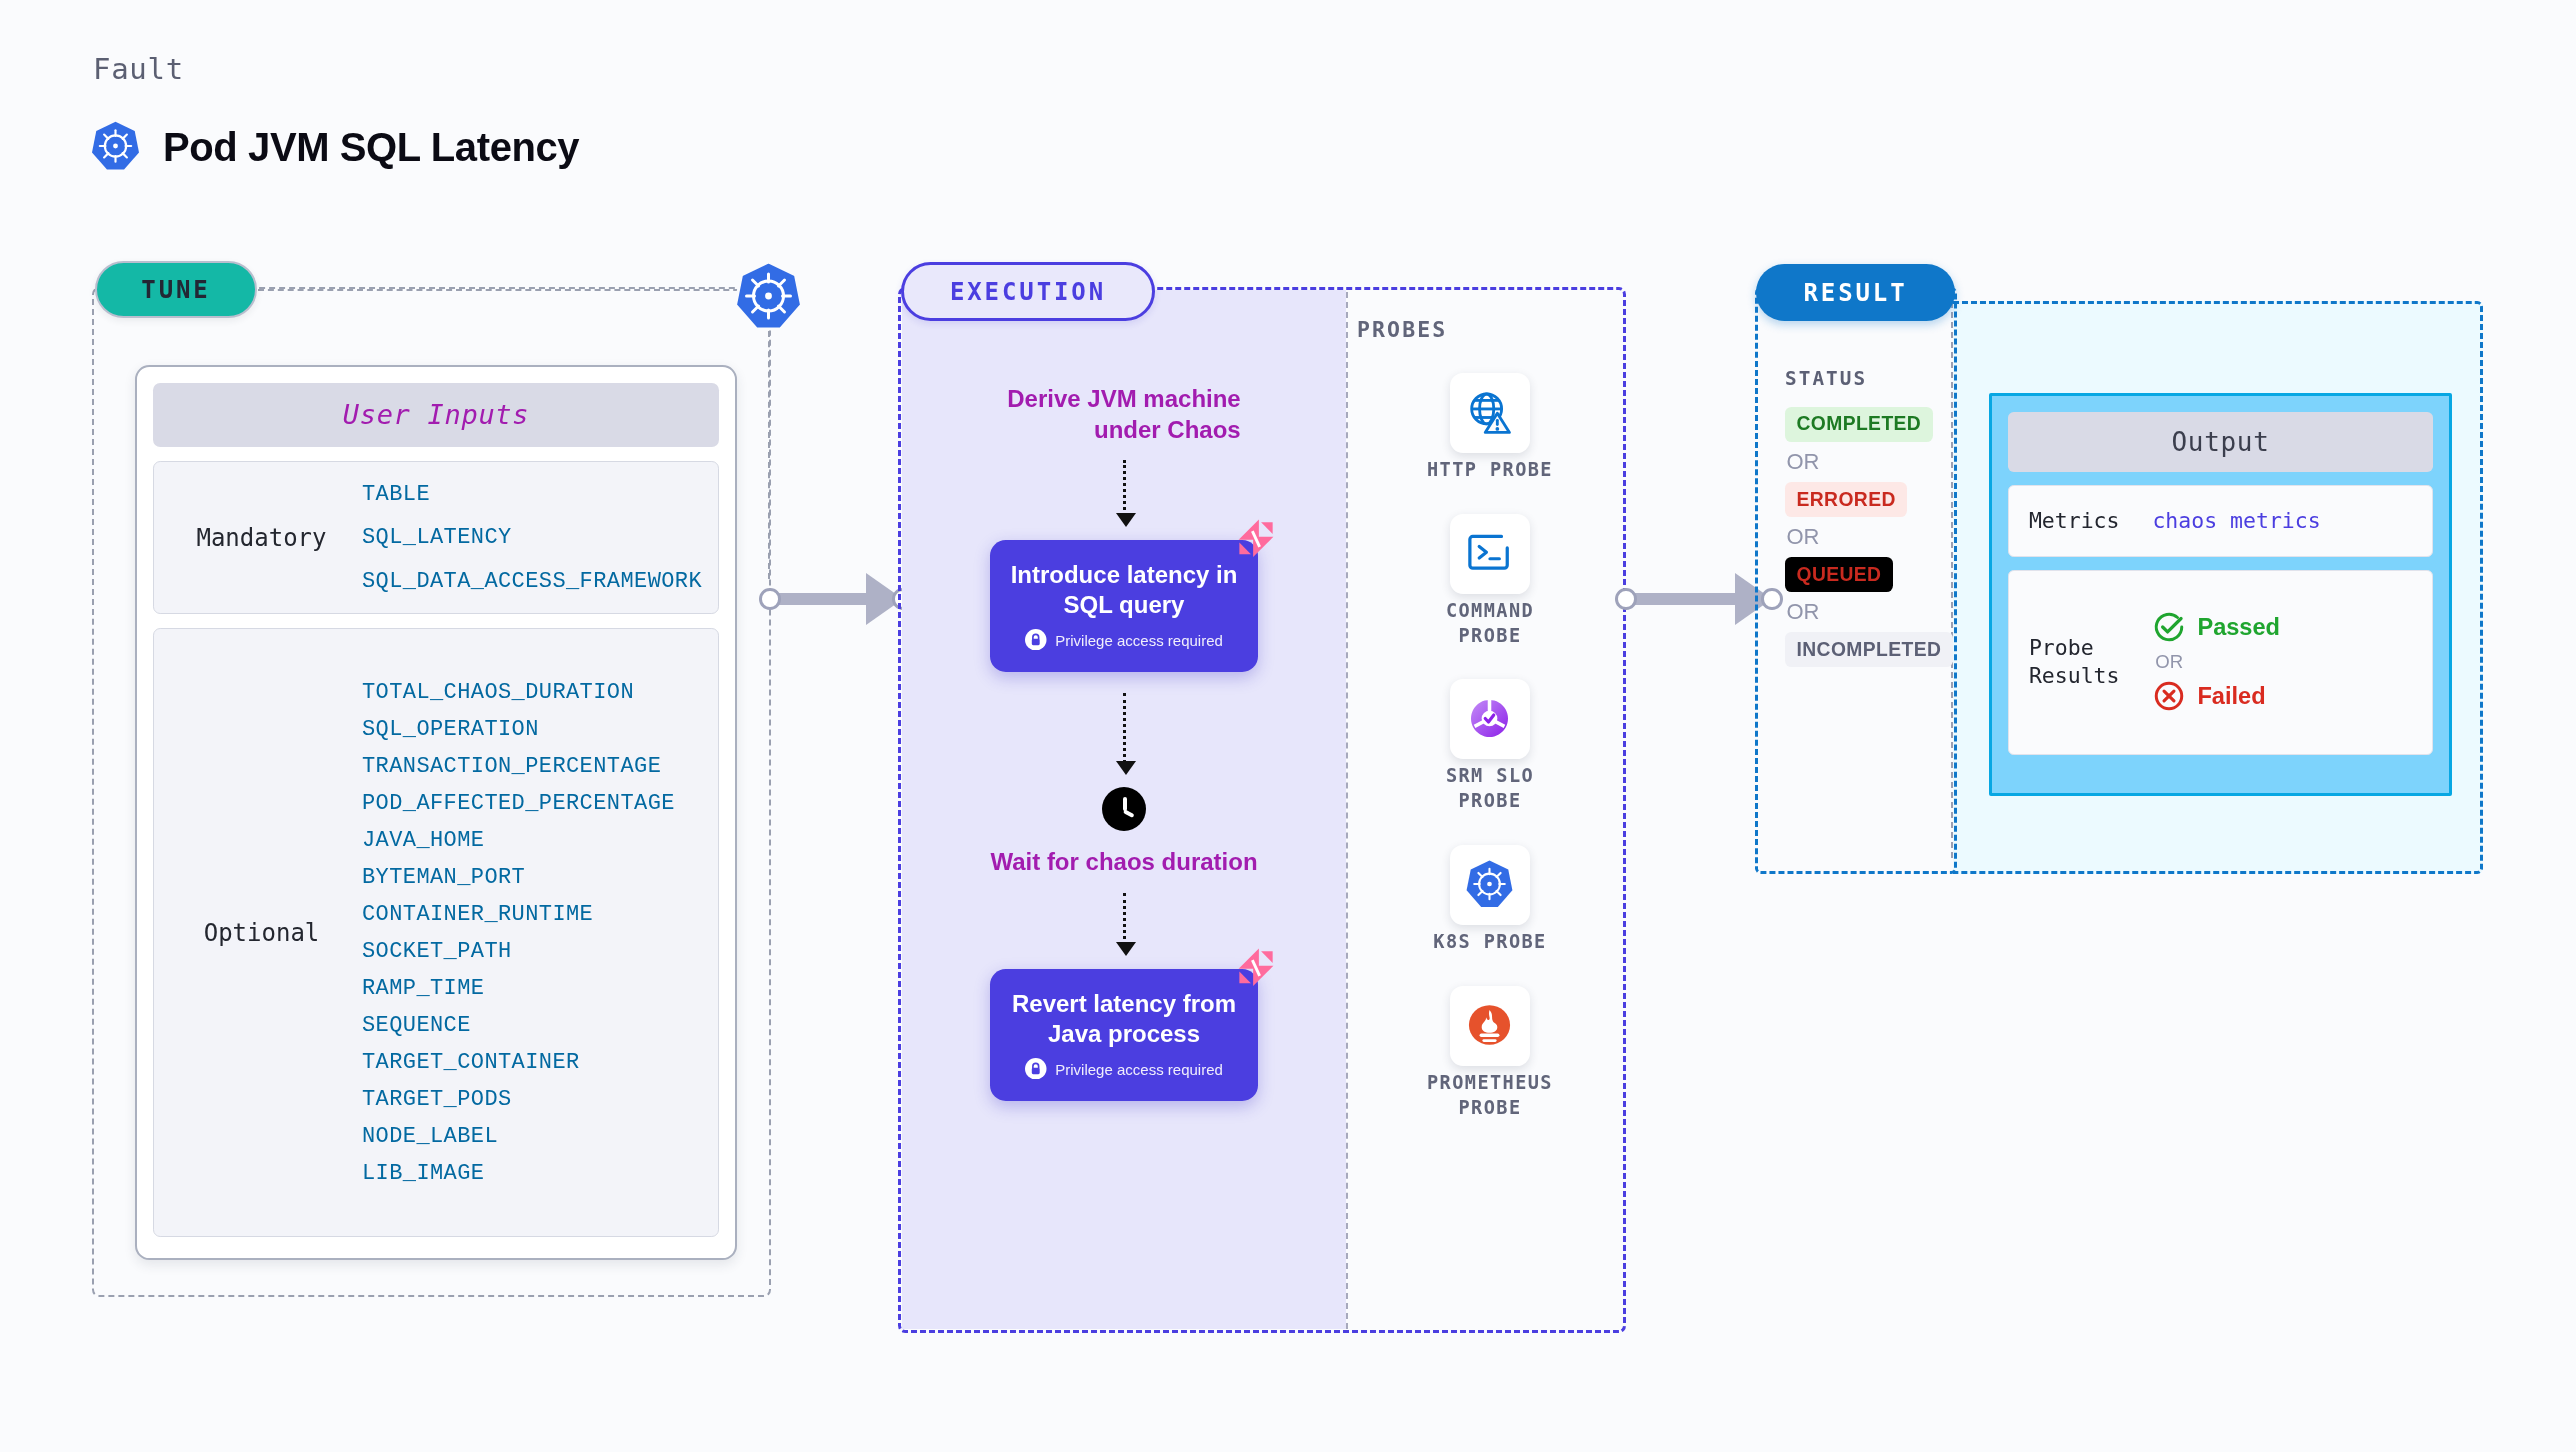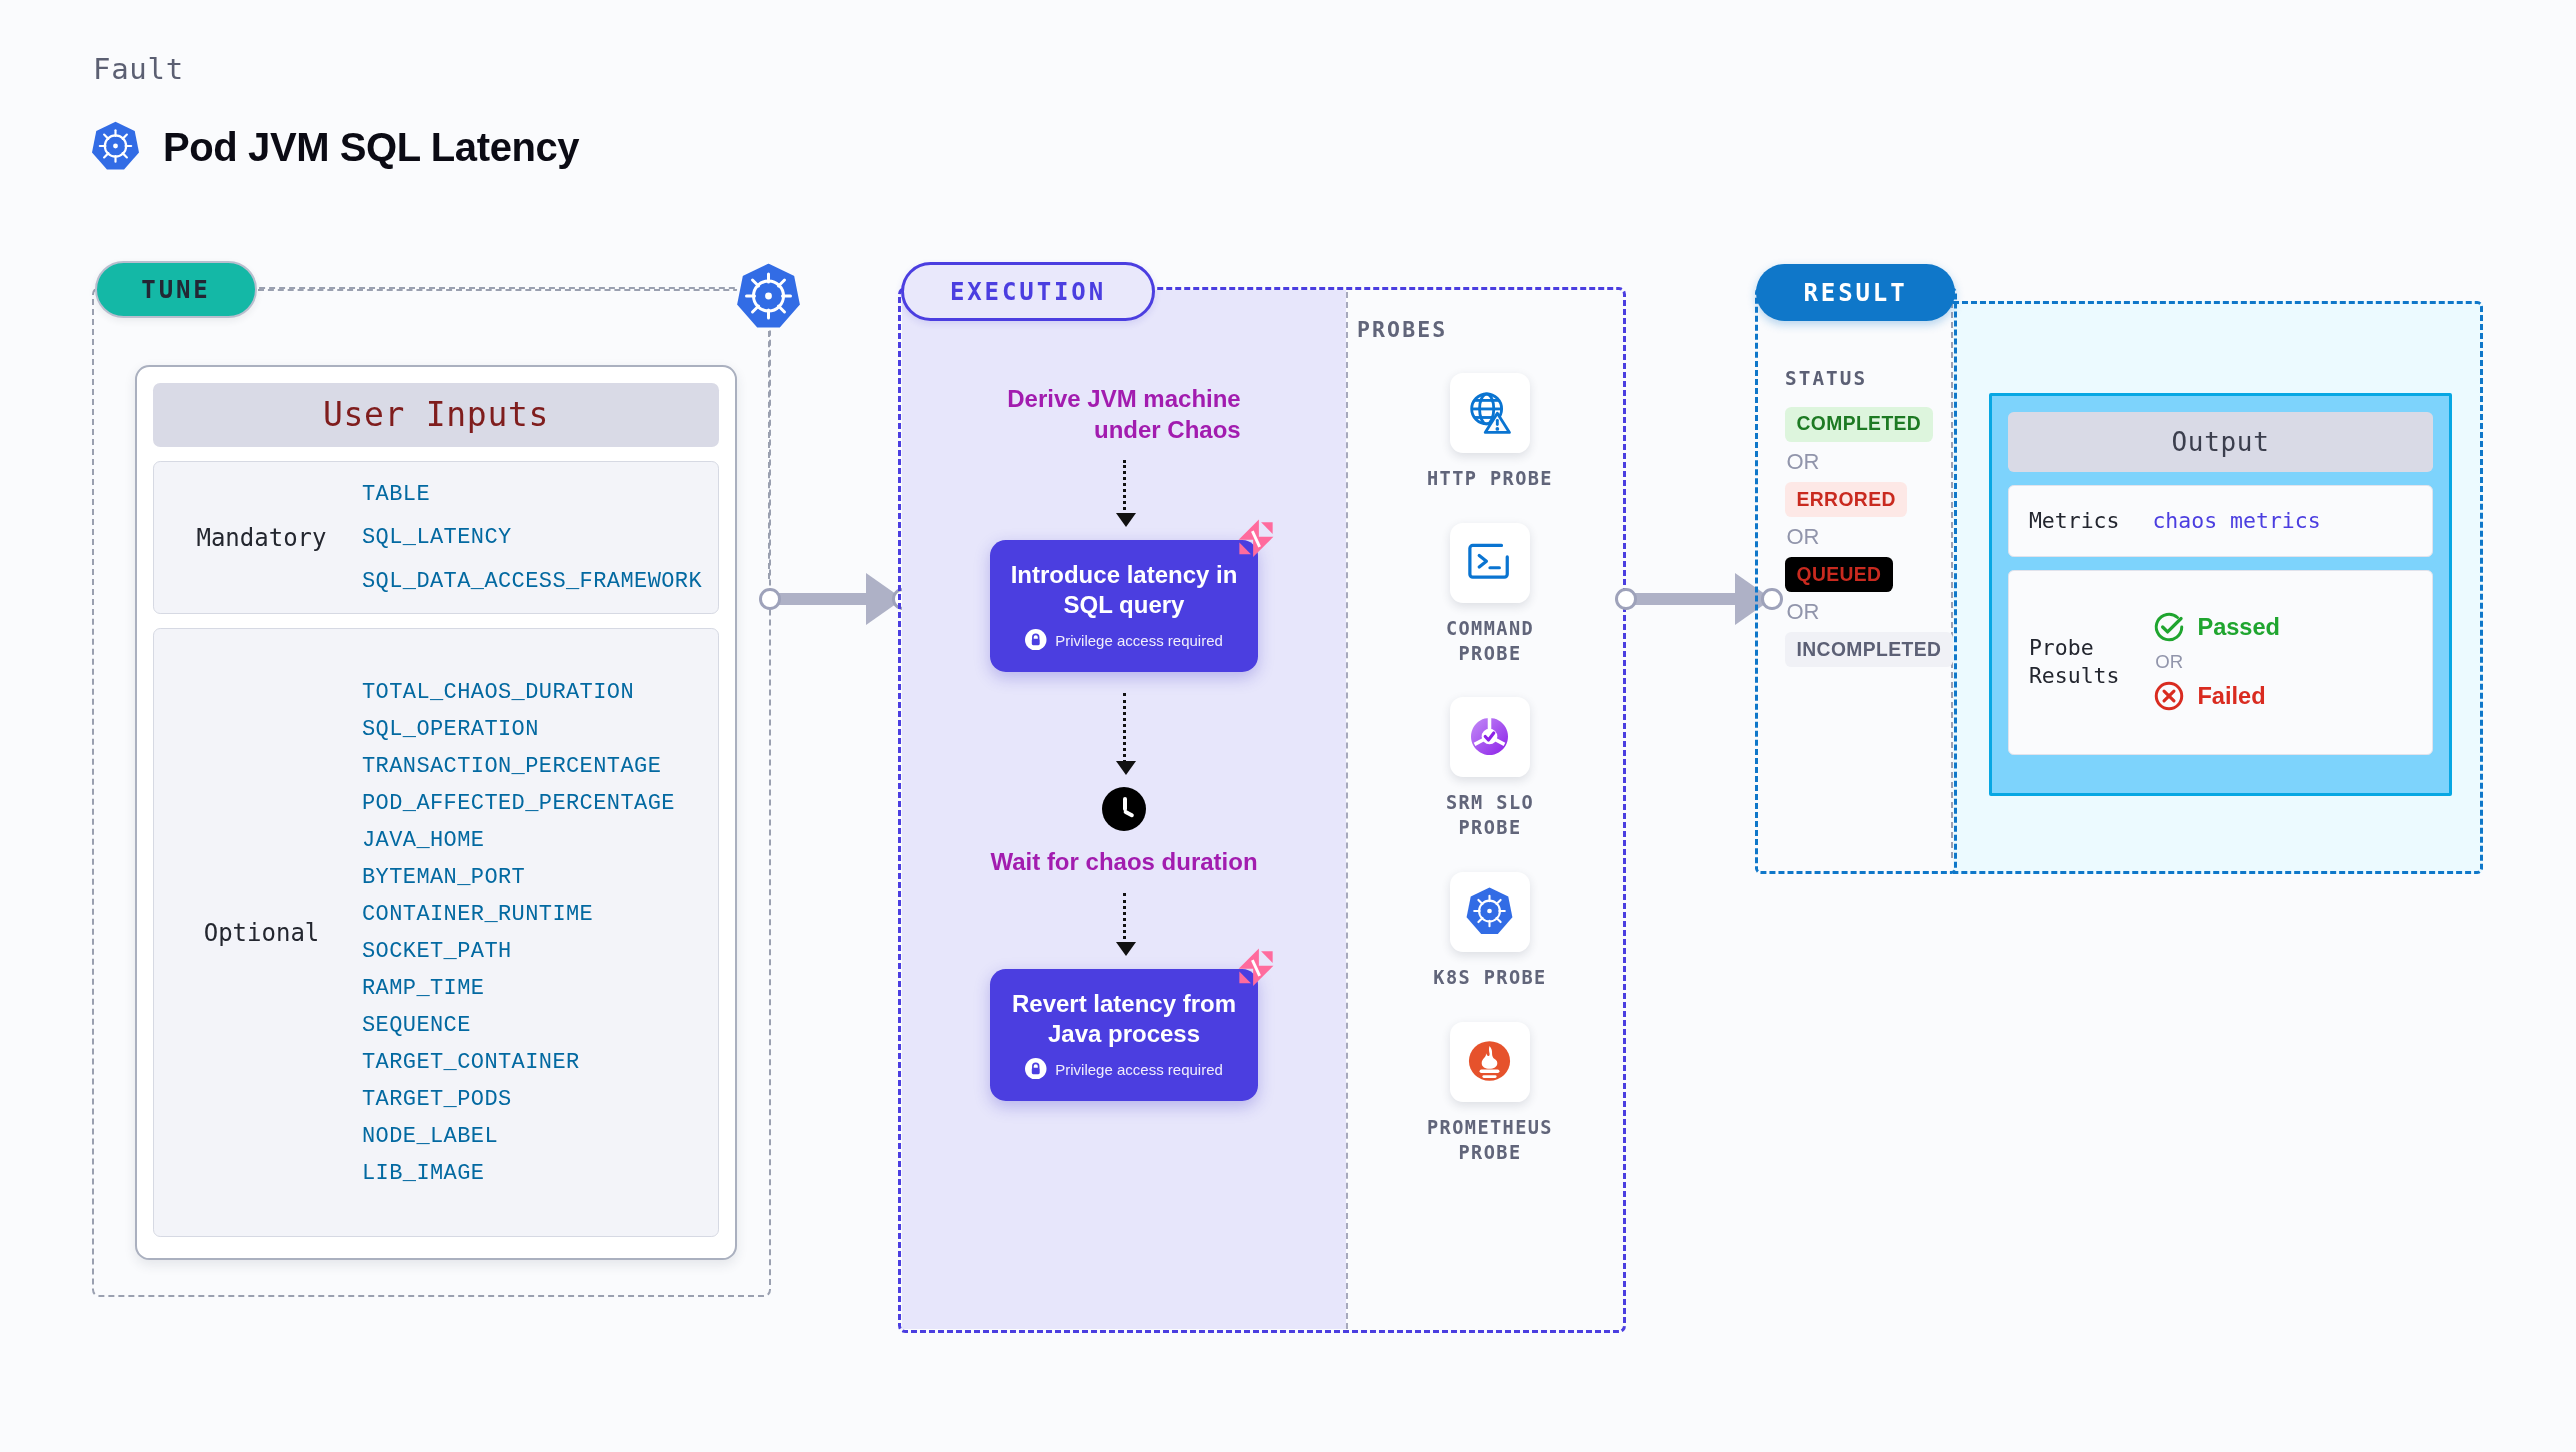--- a/index.html
+++ b/index.html
@@ -63,21 +63,21 @@
     background: #ffffff; border: 2.1px solid #aab0bf; border-radius: 14.3px;
     box-shadow: 0 4.3px 11.5px rgba(40,45,70,0.10);
     padding: 15.8px;
   }
   .ui-head {
     height: 64px; background: #d9dae6; border-radius: 7.2px;
     display: flex; align-items: center; justify-content: center;
   }
   .ui-head span {
     font-family: "DejaVu Sans Mono", monospace;
-    font-size: 33px; color: #7f1d1d; letter-spacing: 0.7px;
+    font-size: 27px; color: #a21caf; letter-spacing: 0.7px; font-style: italic;
   }
   .ui-group {
     margin-top: 14.3px; border: 1.4px solid #d6d9e3; border-radius: 7.2px;
     background: #f3f4f9;
     display: flex; align-items: center; padding: 15.8px 7.2px;
   }
   .ui-group.mandatory { height: 153px; }
   .ui-group.optional  { height: 609px; align-items: center; }
   .ui-group-label {
     width: 201px; flex: 0 0 201px; text-align: center;
@@ -191,21 +191,21 @@
     position: absolute; left: 1354px; top: 373px; width: 272px;
     display: flex; flex-direction: column; align-items: center; gap: 31.5px;
   }
   .probe-item { display: flex; flex-direction: column; align-items: center; }
   .probe-tile {
     width: 80px; height: 80px; background: #fff; border-radius: 13px;
     display: flex; align-items: center; justify-content: center;
     box-shadow: 0 3.6px 10px rgba(40,45,70,0.13);
   }
   .probe-name {
-    margin-top: 13px;
+    margin-top: 4px;
     font-family: "DejaVu Sans Mono", monospace;
     font-size: 18.6px; color: #61657a; font-weight: bold;
     letter-spacing: 1.4px; text-align: center; line-height: 1.35;
     white-space: pre-line;
   }
 
   
   .result-dash {
     position: absolute; left: 1755px; top: 287px; width: 202px; height: 587px;
     border: 3.6px dashed #0f77c9; border-radius: 5.7px;

